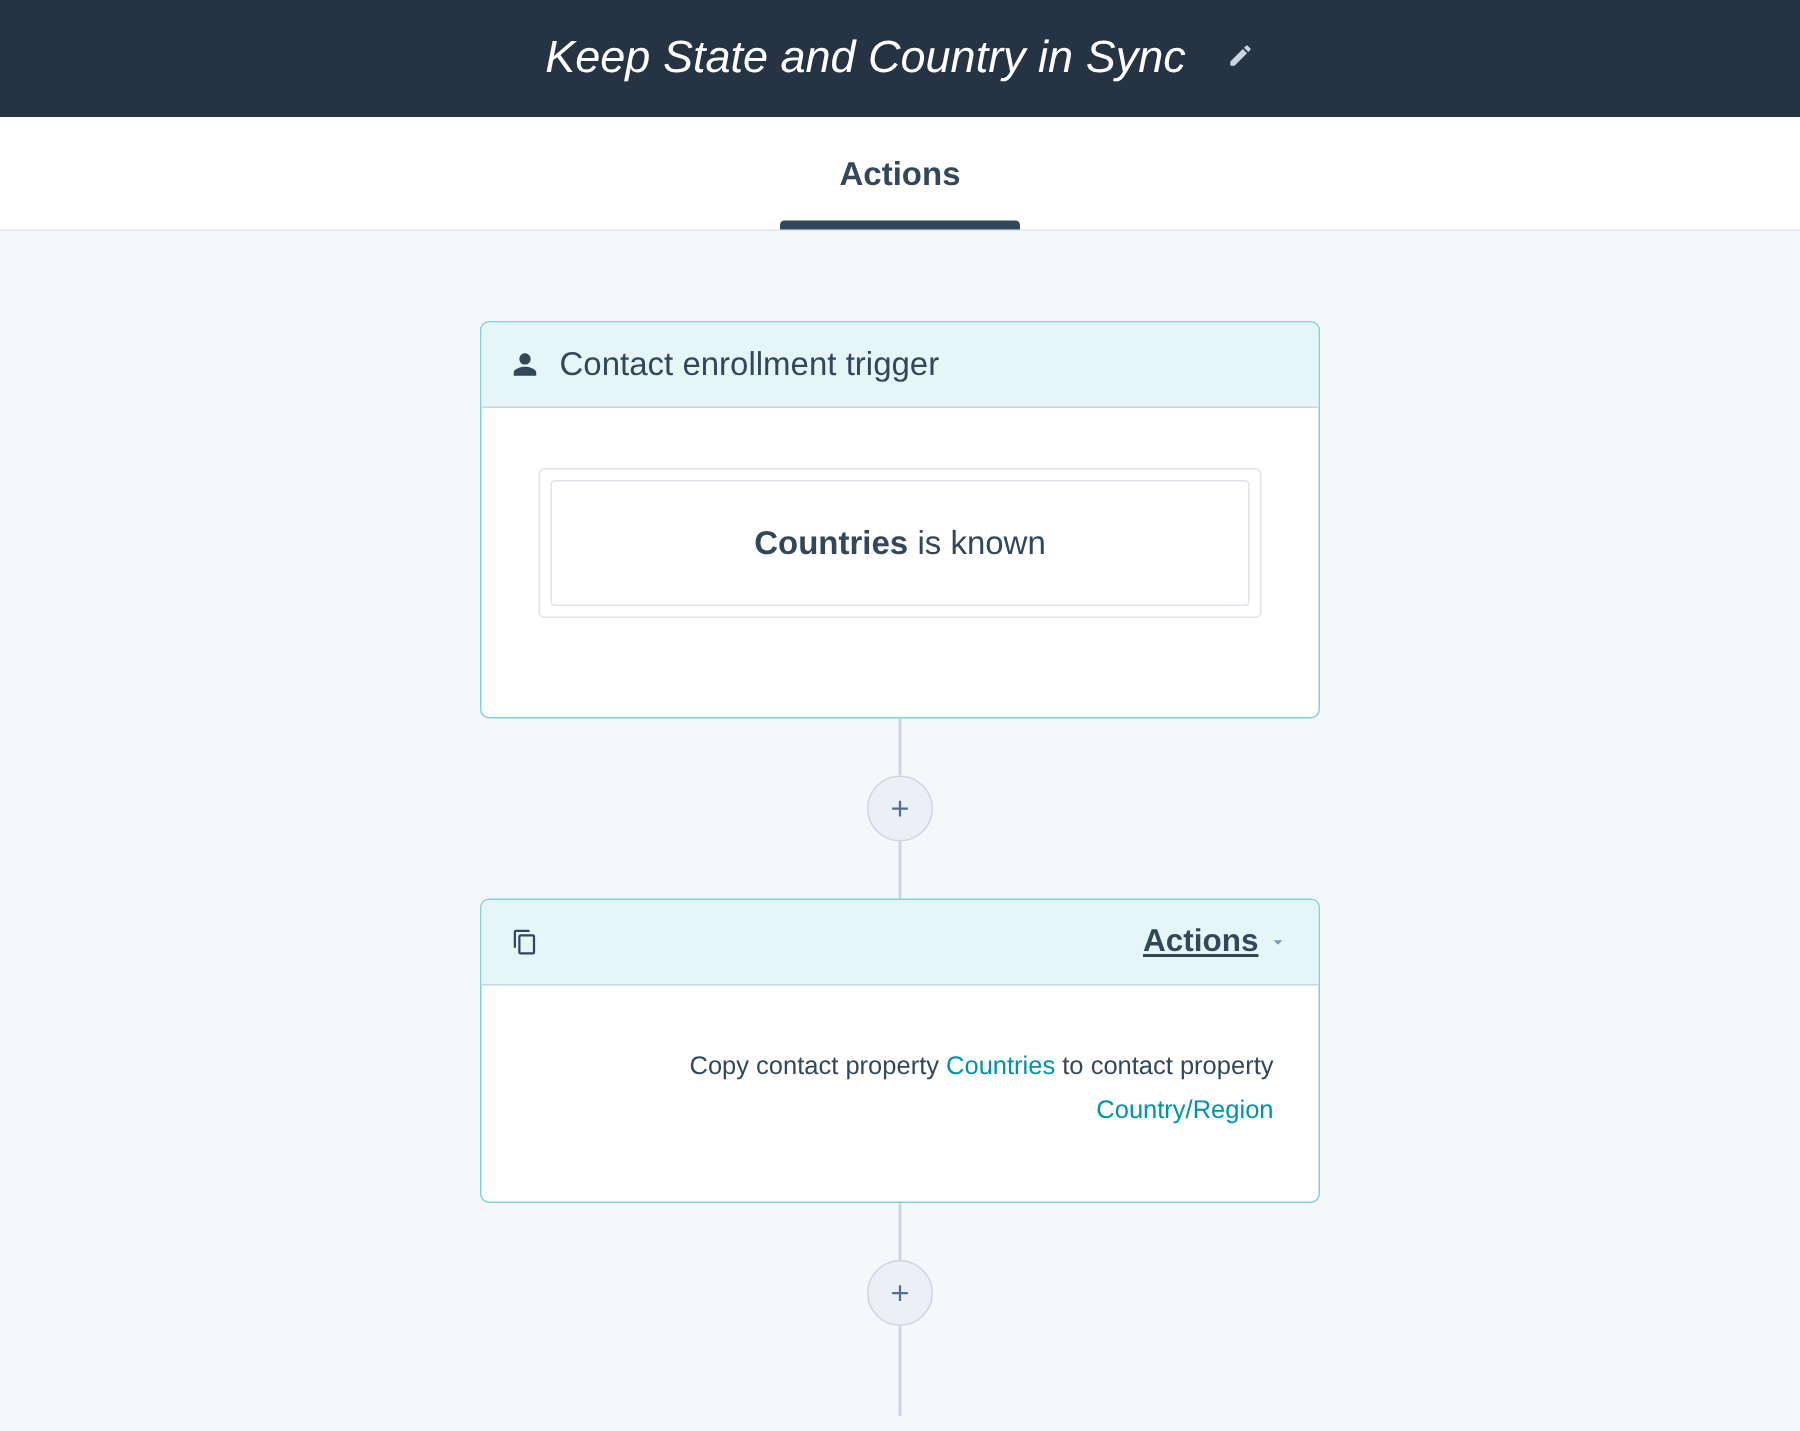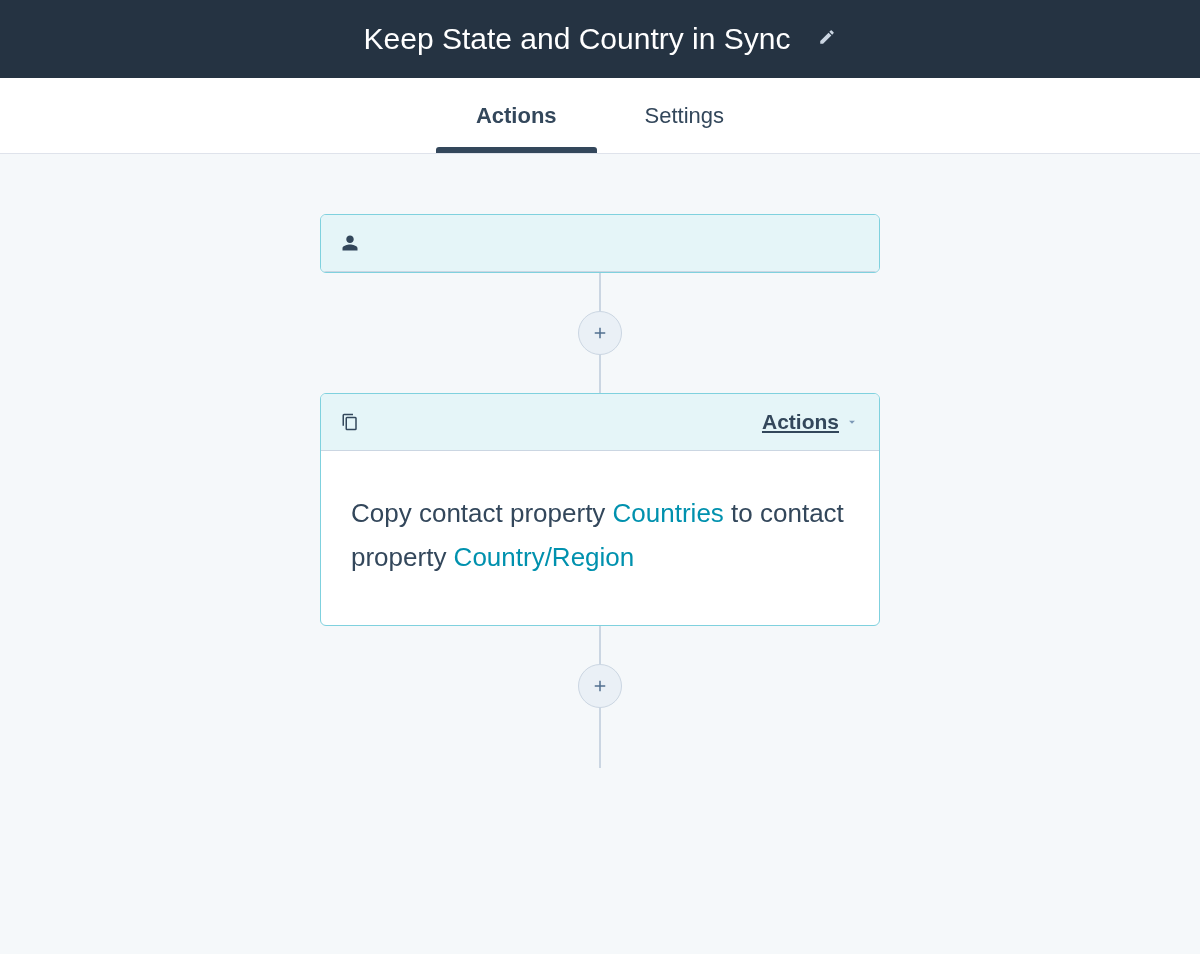--- a/index.html
+++ b/index.html
@@ -12,20 +12,21 @@
     }
 
     
     .header {
       background: #253342;
       height: 78px;
       display: flex;
       align-items: center;
       justify-content: center;
       gap: 28px;
+      font-style: italic;
     }
     .header-title {
       color: #ffffff;
       font-size: 30px;
       font-weight: 500;
     }
 
     
     .tabs {
       background: #ffffff;
@@ -141,23 +142,23 @@
       align-items: center;
       justify-content: center;
       color: #516f90;
       font-size: 24px;
       font-weight: 300;
       cursor: pointer;
     }
 
     .card-body-copy {
       padding: 40px 30px 46px;
-      text-align: left;
-      color: #33475b;
-      font-size: 26px;
+      text-align: right;
+      color: #33475b;
+      font-size: 17px;
       line-height: 1.7;
     }
     .card-body-copy .link {
       color: #0091ae;
       font-weight: 500;
     }
 
     .icon-svg {
       width: 18px;
       height: 18px;
@@ -181,32 +182,37 @@
     <svg class="icon-svg light" viewBox="0 0 24 24">
       <path d="M3 17.25V21h3.75l11.06-11.06-3.75-3.75L3 17.25zM20.71 7.04a1 1 0 0 0 0-1.41l-2.34-2.34a1 1 0 0 0-1.41 0l-1.83 1.83 3.75 3.75 1.83-1.83z"></path>
     </svg>
   </span>
 </div>
 
 <div class="tabs">
   <div class="tab active">
     <span>Actions</span>
   </div>
-  <div class="tab">
-    <span>Settings</span>
-  </div>
 </div>
 
 <div class="canvas">
 
   <div class="card">
     <div class="card-header">
       <svg class="icon-svg contact-icon" viewBox="0 0 24 24">
         <path d="M12 12c2.76 0 5-2.24 5-5s-2.24-5-5-5-5 2.24-5 5 2.24 5 5 5zm0 2c-3.33 0-10 1.67-10 5v3h20v-3c0-3.33-6.67-5-10-5z"></path>
       </svg>
+      <span class="card-header-title">Contact enrollment trigger</span>
+    </div>
+    <div class="card-body">
+      <div class="filter-outer">
+        <div class="filter-inner">
+          <span class="bold">Countries</span><span> is known</span>
+        </div>
+      </div>
     </div>
   </div>
 
   <div class="connector-line"></div>
   <div class="add-button">
     <svg viewBox="0 0 24 24" style="width:18px;height:18px;fill:#516f90">
       <path d="M19 13h-6v6h-2v-6H5v-2h6V5h2v6h6v2z"></path>
     </svg>
   </div>
   <div class="connector-line"></div>

